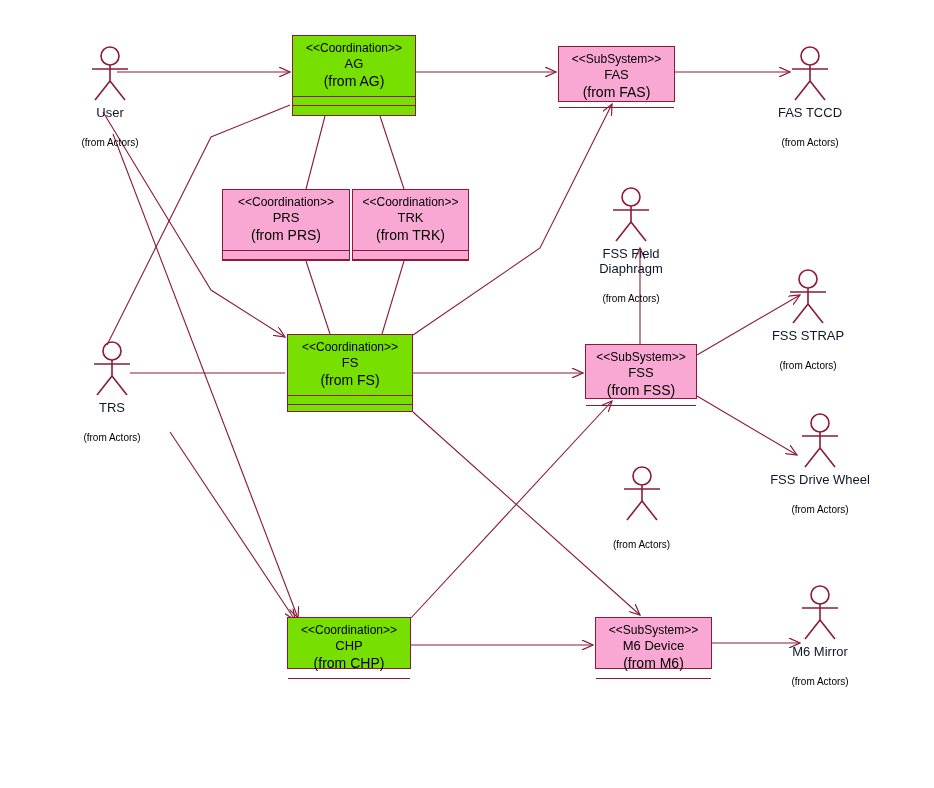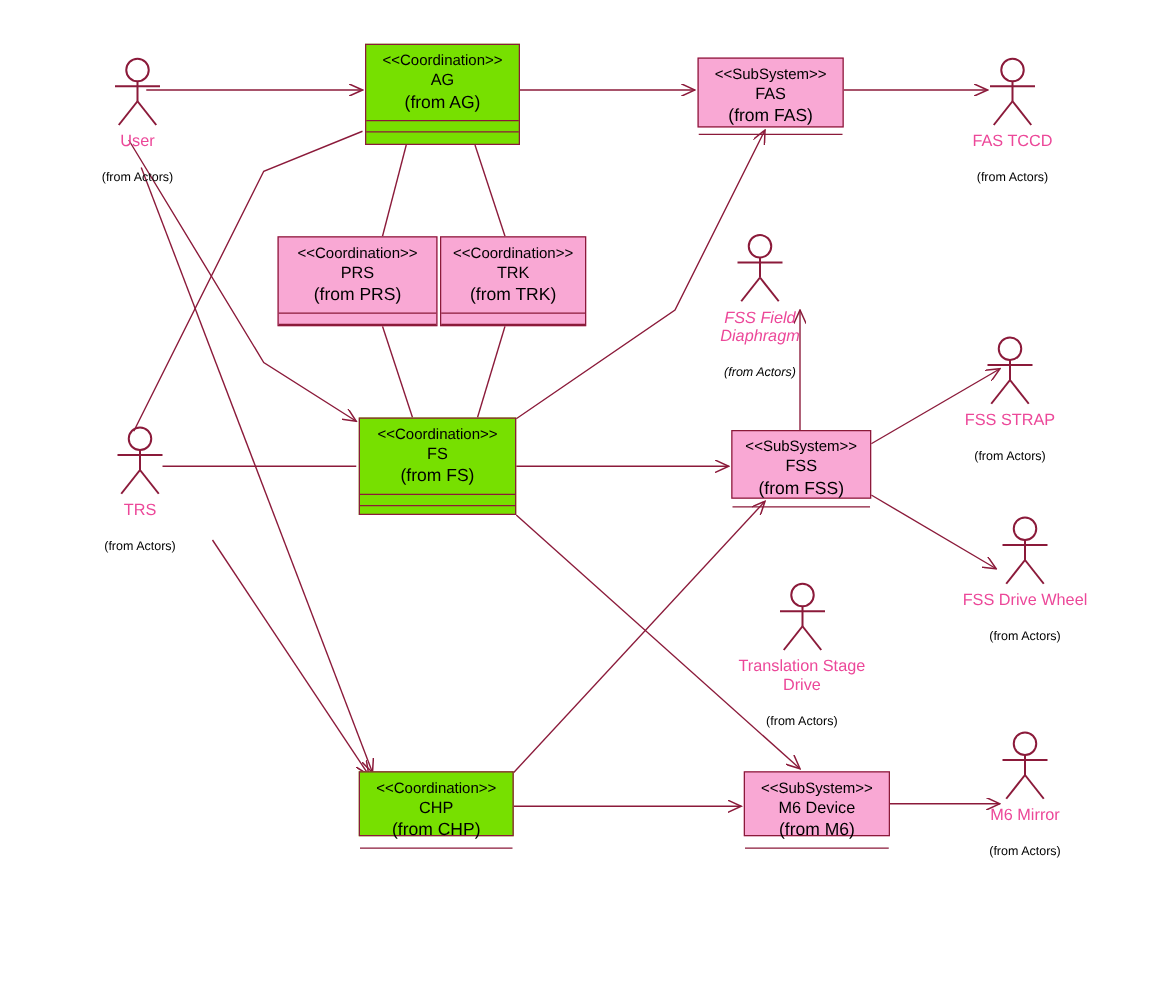--- a/index.html
+++ b/index.html
@@ -74,21 +74,21 @@
 
   
   .actor {
     position: absolute;
     z-index: 6;
     text-align: center;
   }
   .actor svg { display: block; margin: 0 auto; }
   .actor .aname {
     font-size: 13px;
-    color: #ec4899;
+    color: #0f172a;
     line-height: 1.15;
     margin-top: 3px;
     white-space: pre-line;
   }
   .actor .afrom {
     font-size: 10px;
     color: #000000;
     margin-top: 16px;
     white-space: nowrap;
   }
@@ -247,21 +247,21 @@
         <line x1="27" y1="20" x2="27" y2="36"></line>
         <line x1="9" y1="24" x2="45" y2="24"></line>
         <line x1="27" y1="36" x2="12" y2="55"></line>
         <line x1="27" y1="36" x2="42" y2="55"></line>
       </g>
     </svg>
     <div class="aname">FAS TCCD</div>
     <div class="afrom">(from Actors)</div>
   </div>
 
-  <div class="actor" style="left: 556px; top: 186px; width: 104px; font-style: italic;">
+  <div class="actor" style="left: 579px; top: 186px; width: 104px;">
     <svg width="54" height="58" viewBox="0 0 54 58">
       <g fill="none" stroke="#8b1a3a" stroke-width="1.6">
         <circle cx="27" cy="11" r="9"></circle>
         <line x1="27" y1="20" x2="27" y2="36"></line>
         <line x1="9" y1="24" x2="45" y2="24"></line>
         <line x1="27" y1="36" x2="12" y2="55"></line>
         <line x1="27" y1="36" x2="42" y2="55"></line>
       </g>
     </svg>
     <div class="aname">FSS Field
@@ -314,22 +314,20 @@
   <div class="actor" style="left: 584px; top: 465px; width: 115px;">
     <svg width="54" height="58" viewBox="0 0 54 58">
       <g fill="none" stroke="#8b1a3a" stroke-width="1.6">
         <circle cx="27" cy="11" r="9"></circle>
         <line x1="27" y1="20" x2="27" y2="36"></line>
         <line x1="9" y1="24" x2="45" y2="24"></line>
         <line x1="27" y1="36" x2="12" y2="55"></line>
         <line x1="27" y1="36" x2="42" y2="55"></line>
       </g>
     </svg>
-    <div class="aname">Translation Stage
-Drive</div>
     <div class="afrom">(from Actors)</div>
   </div>
 
   <div class="actor" style="left: 768px; top: 584px; width: 104px;">
     <svg width="54" height="58" viewBox="0 0 54 58">
       <g fill="none" stroke="#8b1a3a" stroke-width="1.6">
         <circle cx="27" cy="11" r="9"></circle>
         <line x1="27" y1="20" x2="27" y2="36"></line>
         <line x1="9" y1="24" x2="45" y2="24"></line>
         <line x1="27" y1="36" x2="12" y2="55"></line>

